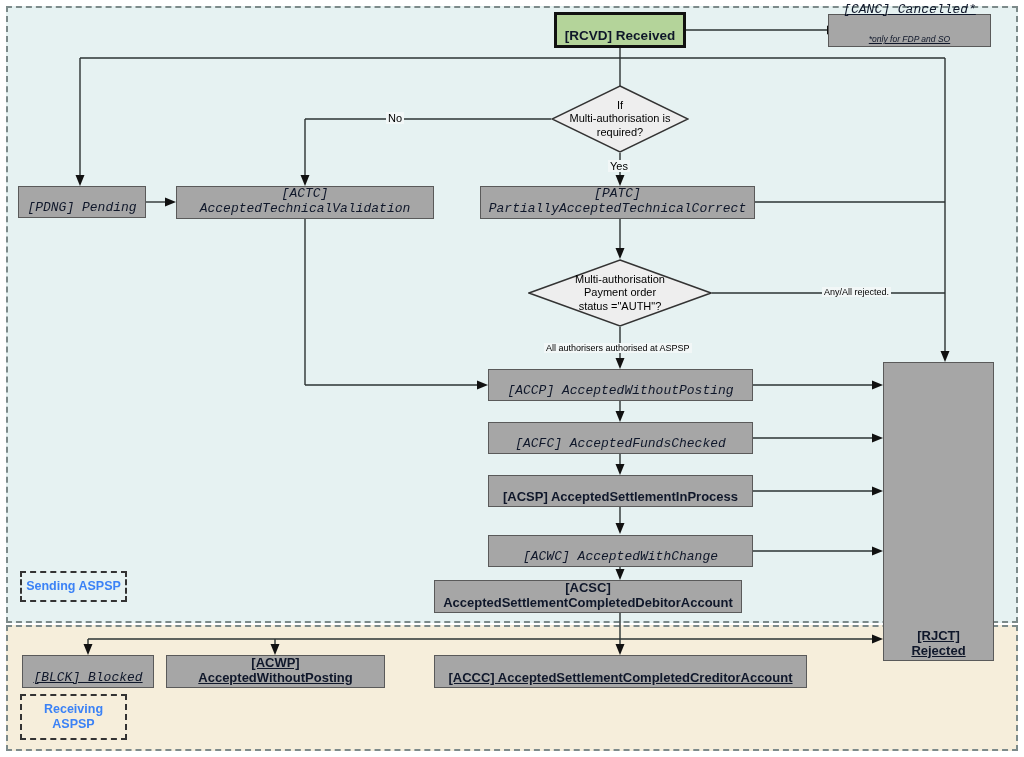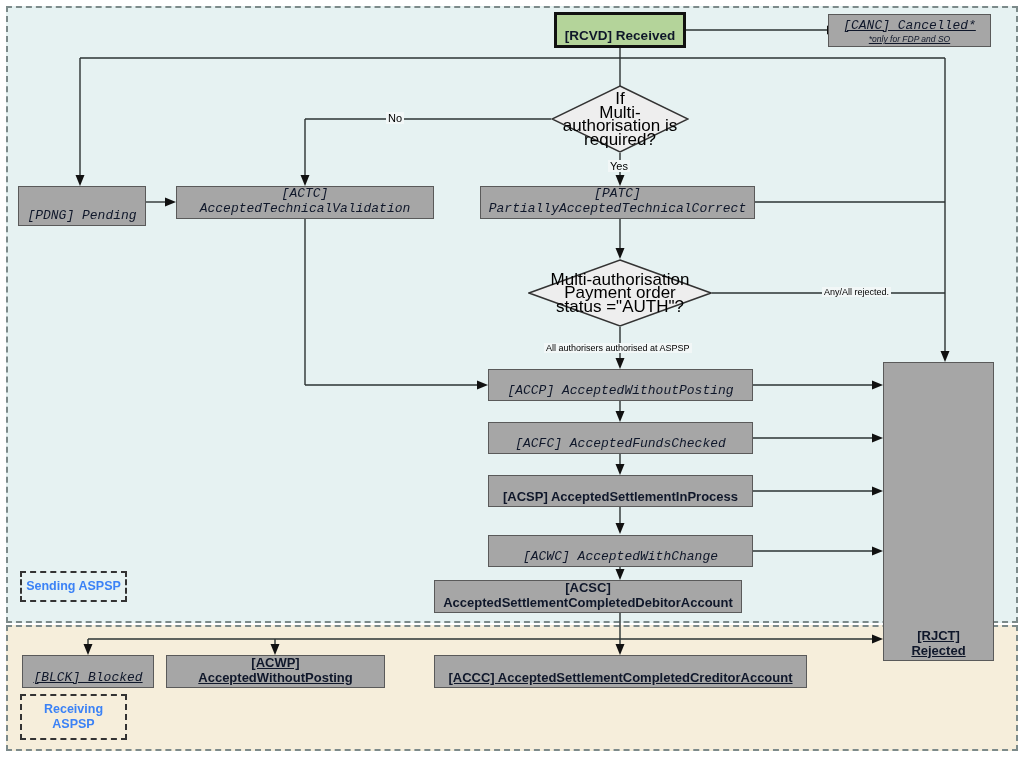--- a/index.html
+++ b/index.html
@@ -56,31 +56,31 @@
     line-height:15px;
     padding:2px 7px;
   }
   .node.start{
     background:#b4d49a;border:3px solid #111;
     font-weight:bold;font-size:13.5px;
   }
   .node .it{font-style:italic;font-family:Liberation Mono, monospace;}
   .node .bd{font-weight:bold;}
   .node .ul{text-decoration:underline;}
-  .node .sub{font-size:8.5px;line-height:10px;font-style:italic;text-decoration:underline;margin-top:1px;}
+  .node .sub{font-size:8.5px;line-height:10px;font-style:italic;text-decoration:underline;margin-top:17px;}
 
   
   .diamond{
     position:absolute;
     display:flex;align-items:center;justify-content:center;
   }
   .diamond svg{position:absolute;left:0;top:0;}
   .diamond .dtext{
     position:relative;z-index:2;
-    text-align:center;font-size:17px;line-height:13.5px;color:#000;
+    text-align:center;font-size:11px;line-height:13.5px;color:#000;
     width:88%;
   }
 
   
   .elabel{
     position:absolute;
     background:#f2f7f7;
     font-size:11px;line-height:12px;color:#000;
     padding:0 2px;white-space:nowrap;
   }
@@ -169,21 +169,21 @@
 
   <div class="node start" id="n-rcvd" style="left:554px;top:12px;width:132px;height:36px;">
     <span>[RCVD] Received</span>
   </div>
 
   <div class="node" id="n-canc" style="left:828px;top:14px;width:163px;height:33px;">
     <span class="it ul">[CANC] Cancelled*</span>
     <span class="sub">*only for FDP and SO</span>
   </div>
 
-  <div class="node" id="n-pdng" style="left:18px;top:186px;width:128px;height:40px;">
+  <div class="node" id="n-pdng" style="left:18px;top:186px;width:128px;height:32px;">
     <span class="it">[PDNG] Pending</span>
   </div>
 
   <div class="node" id="n-actc" style="left:176px;top:186px;width:258px;height:33px;">
     <span class="it">[ACTC] AcceptedTechnicalValidation</span>
   </div>
 
   <div class="node" id="n-patc" style="left:480px;top:186px;width:275px;height:33px;">
     <span class="it">[PATC] PartiallyAcceptedTechnicalCorrect</span>
   </div>

